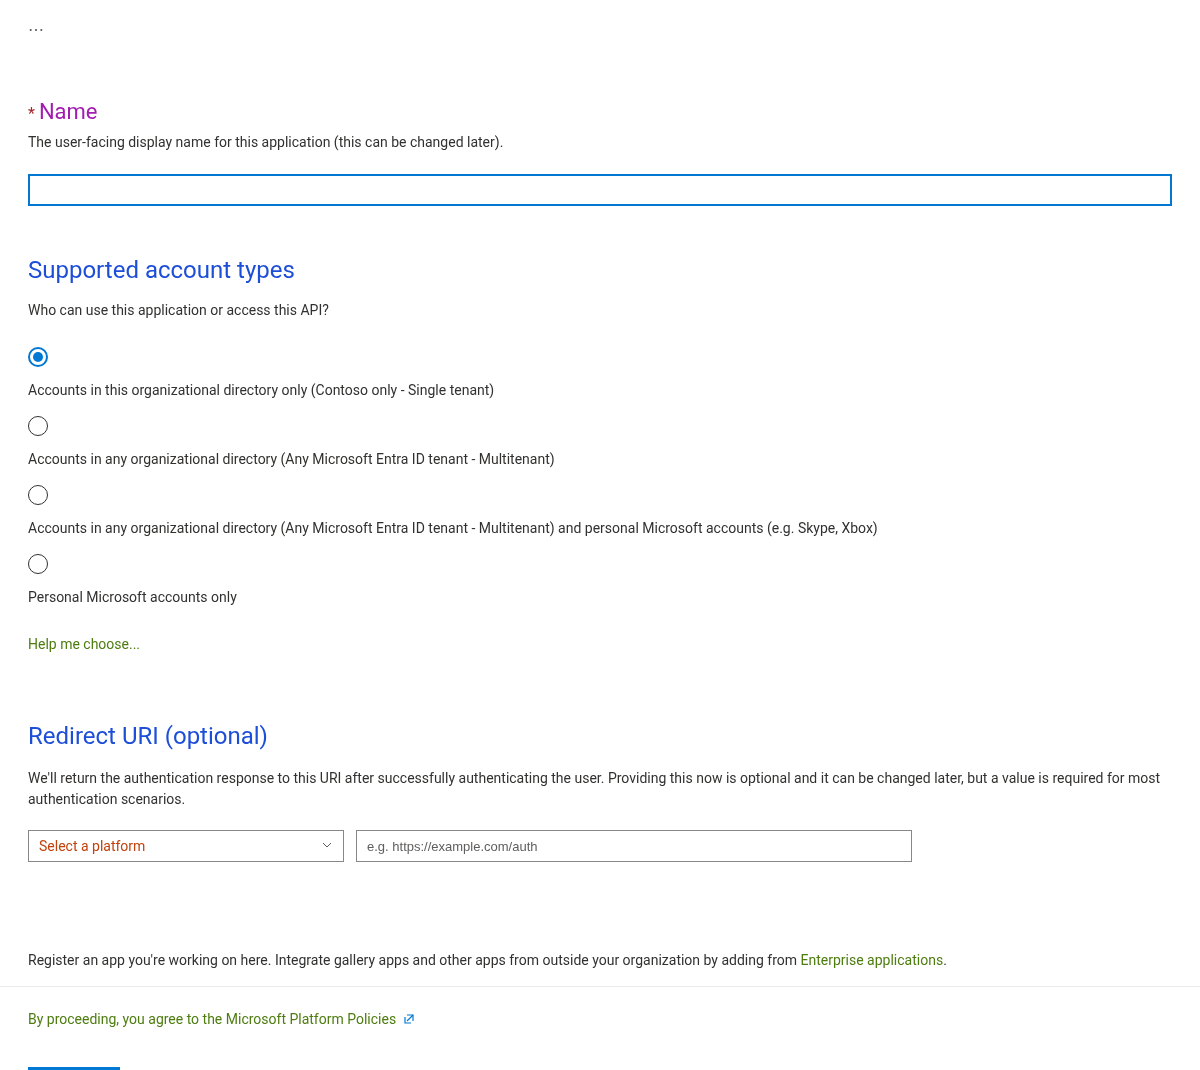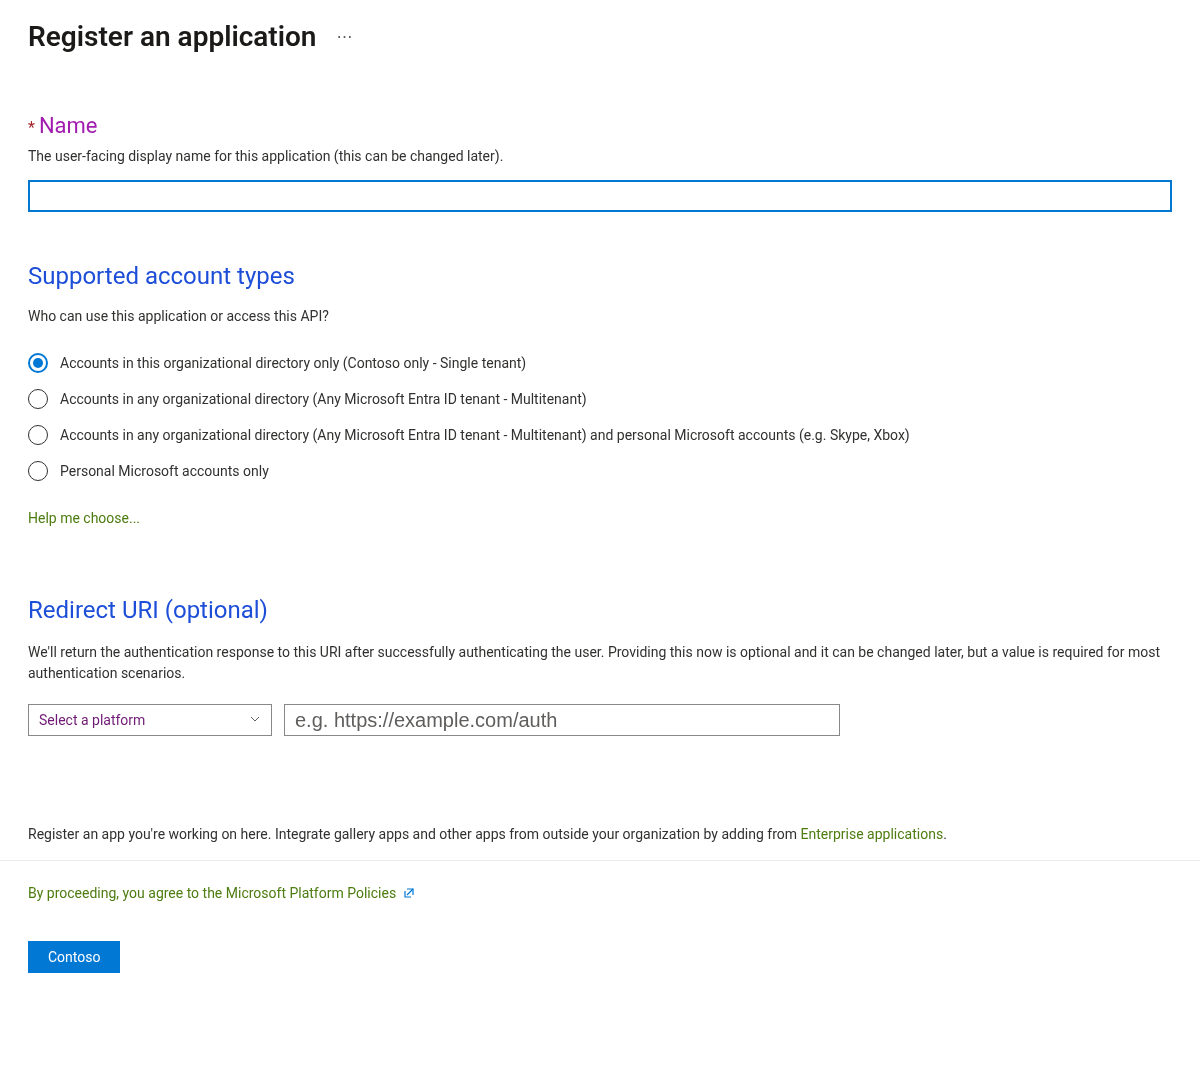--- a/index.html
+++ b/index.html
@@ -44,21 +44,21 @@
     }
     .field-label {
       font-size: 22px;
       color: #a21caf;
       font-weight: 400;
       text-align: right;
     }
     .field-description {
       font-size: 14px;
       color: #323130;
-      margin-bottom: 16px;
+      margin-bottom: 24px;
     }
     .text-input {
       width: 100%;
       height: 32px;
       border: 2px solid #0078d4;
       padding: 4px 8px;
       font-size: 14px;
       outline: none;
       margin-bottom: 50px;
     }
@@ -77,20 +77,21 @@
       display: flex;
       flex-direction: column;
       gap: 14px;
       margin-bottom: 28px;
     }
     .radio-option {
       display: flex;
       align-items: flex-start;
       gap: 12px;
       cursor: pointer;
+      flex-direction: column;
     }
     .radio-circle {
       width: 20px;
       height: 20px;
       border-radius: 50%;
       border: 1px solid #323130;
       flex-shrink: 0;
       display: flex;
       align-items: center;
       justify-content: center;
@@ -127,42 +128,42 @@
       line-height: 1.5;
       margin-bottom: 20px;
       max-width: 1140px;
     }
     .redirect-row {
       display: flex;
       gap: 12px;
       margin-bottom: 90px;
     }
     .platform-select {
-      width: 244px;
+      width: 316px;
       height: 32px;
       border: 1px solid #8a8886;
       padding: 4px 10px;
       font-size: 14px;
       background: #ffffff;
       display: flex;
       align-items: center;
       justify-content: space-between;
       cursor: pointer;
-      color: #701a75;
+      color: #c2410c;
     }
     .chevron {
       font-size: 12px;
       color: #605e5c;
     }
     .uri-input {
       width: 556px;
       height: 32px;
       border: 1px solid #8a8886;
       padding: 4px 10px;
-      font-size: 20px;
+      font-size: 13px;
       outline: none;
     }
     .uri-input::placeholder {
       color: #605e5c;
     }
     .integrate-text {
       font-size: 14px;
       color: #323130;
       margin-bottom: 18px;
     }
@@ -192,21 +193,20 @@
       cursor: pointer;
       font-family: inherit;
     }
   </style>
 </head>
 <body>
 
 
 
 <div class="header-row">
-  <h1 class="page-title">Register an application</h1>
   <span class="more-icon">⋯</span>
 </div>
 
 <div class="field-label-row">
   <span class="required-star">*</span>
   <span class="field-label">Name</span>
 </div>
 <p class="field-description">The user-facing display name for this application (this can be changed later).</p>
 <input type="text" class="text-input" value="" style="">
 

